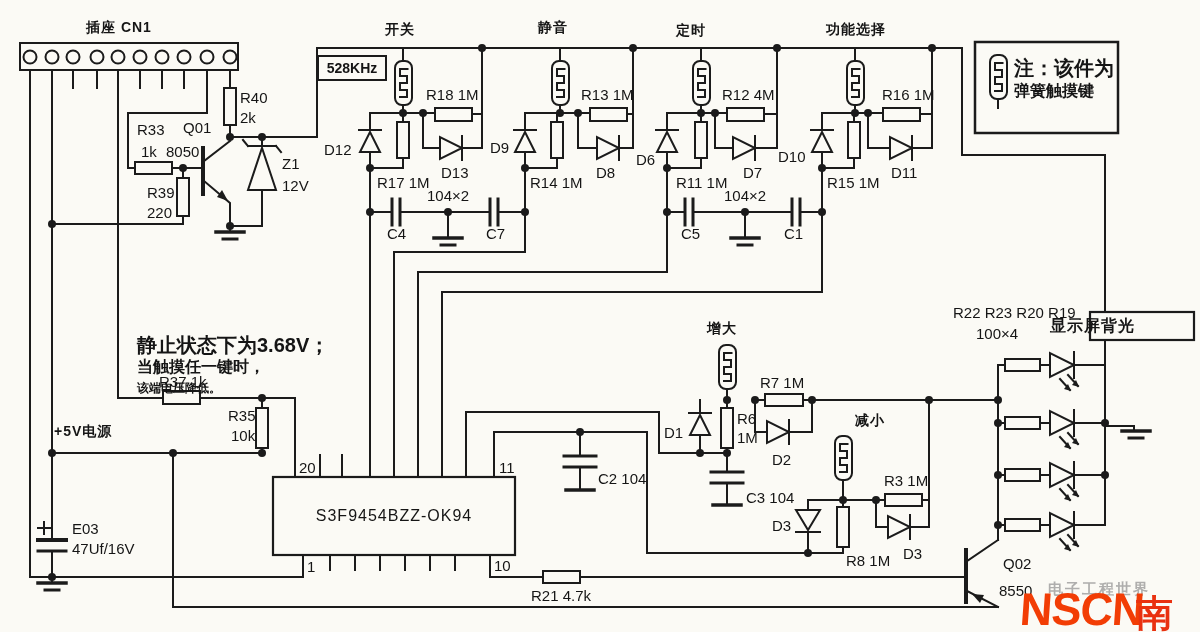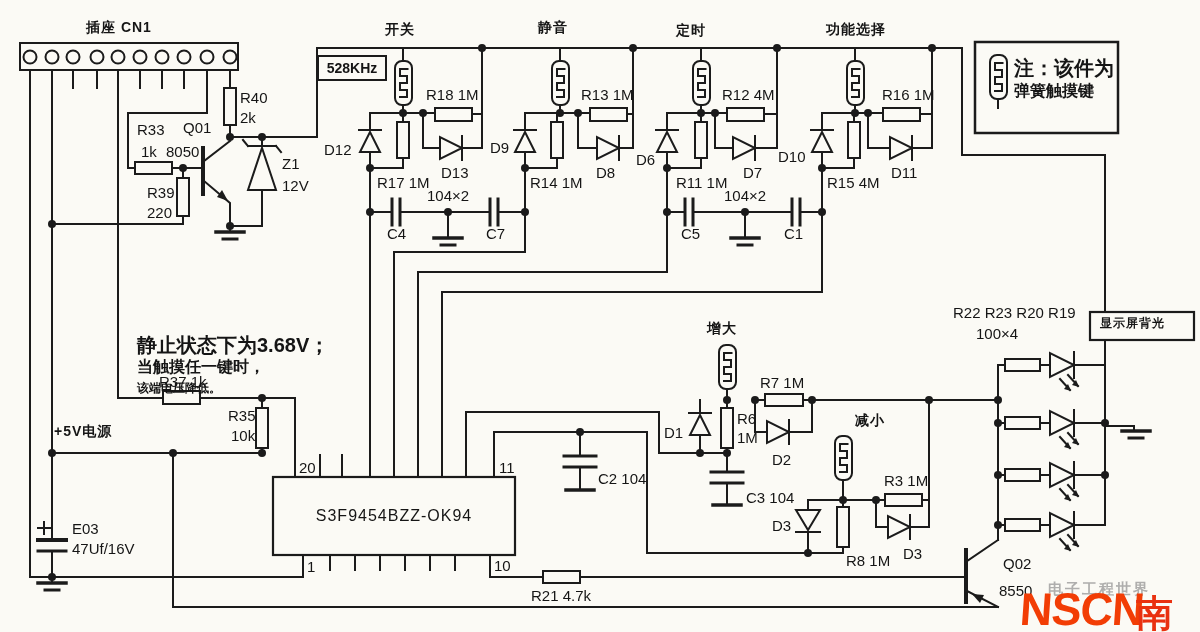--- a/index.html
+++ b/index.html
@@ -359,21 +359,21 @@
   <span class="lb" style="left:722px;top:87px">R12 4M</span>
   <span class="lb" style="left:743px;top:165px">D7</span>
   <span class="lb" style="left:676px;top:175px">R11 1M</span>
   <span class="lb" style="left:724px;top:188px">104×2</span>
   <span class="lb" style="left:681px;top:226px">C5</span>
   <span class="lb" style="left:784px;top:226px">C1</span>
 
   <span class="lb" style="left:778px;top:149px">D10</span>
   <span class="lb" style="left:882px;top:87px">R16 1M</span>
   <span class="lb" style="left:891px;top:165px">D11</span>
-  <span class="lb" style="left:827px;top:175px">R15 4M</span>
+  <span class="lb" style="left:827px;top:175px">R15 1M</span>
 
   <span class="lb" style="left:159px;top:374px">R37 1k</span>
   <span class="lb" style="left:228px;top:408px">R35</span>
   <span class="lb" style="left:231px;top:428px">10k</span>
 
   <span class="lb" style="left:72px;top:521px">E03</span>
   <span class="lb" style="left:72px;top:541px">47Uf/16V</span>
 
   <span class="lb ctr" style="left:273px;top:507px;width:242px;font-size:16px;letter-spacing:1px">S3F9454BZZ-OK94</span>
   <span class="lb sm" style="left:299px;top:460px">20</span>
@@ -392,21 +392,21 @@
 
   <span class="lb" style="left:884px;top:473px">R3 1M</span>
   <span class="lb" style="left:772px;top:518px">D3</span>
   <span class="lb" style="left:903px;top:546px">D3</span>
   <span class="lb" style="left:846px;top:553px">R8 1M</span>
 
   <span class="lb" style="left:531px;top:588px">R21 4.7k</span>
 
   <span class="lb" style="left:953px;top:305px">R22 R23 R20 R19</span>
   <span class="lb" style="left:976px;top:326px">100×4</span>
-  <span class="lb cn ctr" style="left:1086px;top:317px;width:93px;font-size:12px">显示屏背光</span>
+  <span class="lb cn ctr" style="left:1046px;top:317px;width:93px;font-size:16px">显示屏背光</span>
 
   <span class="lb" style="left:1003px;top:556px">Q02</span>
   <span class="lb" style="left:999px;top:583px">8550</span>
 </div>
 
 <div>
   <span id="wm-ghost">电子工程世界</span>
   <span id="wm-main">NSCN</span>
   <span id="wm-cn">南山</span>
 </div>

